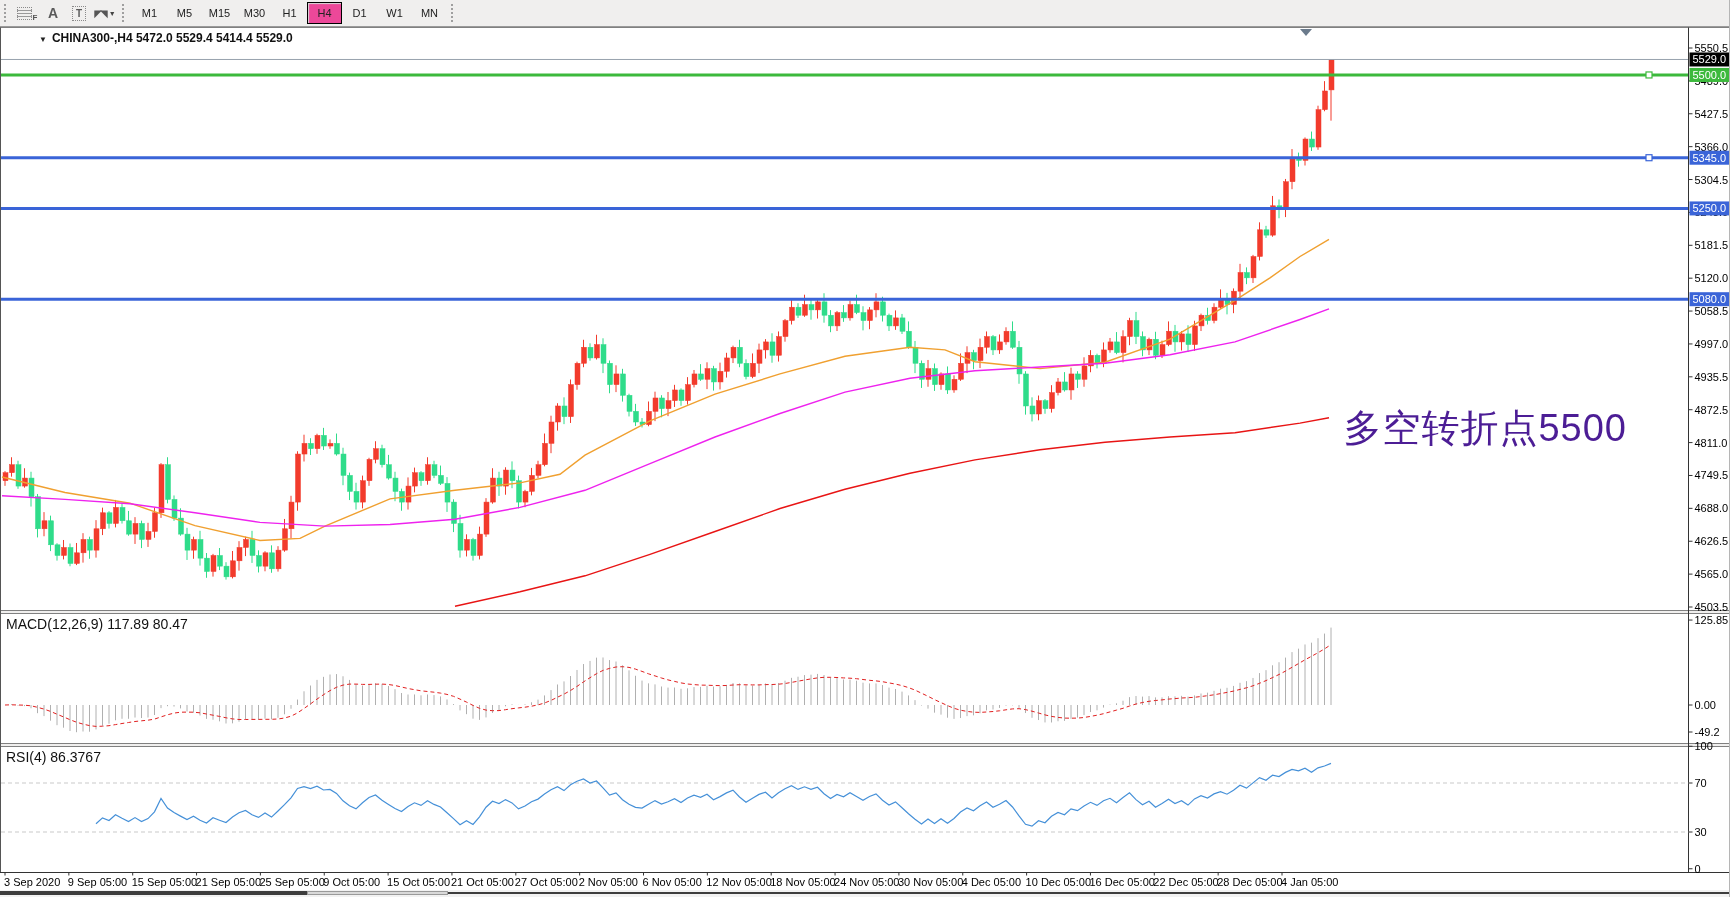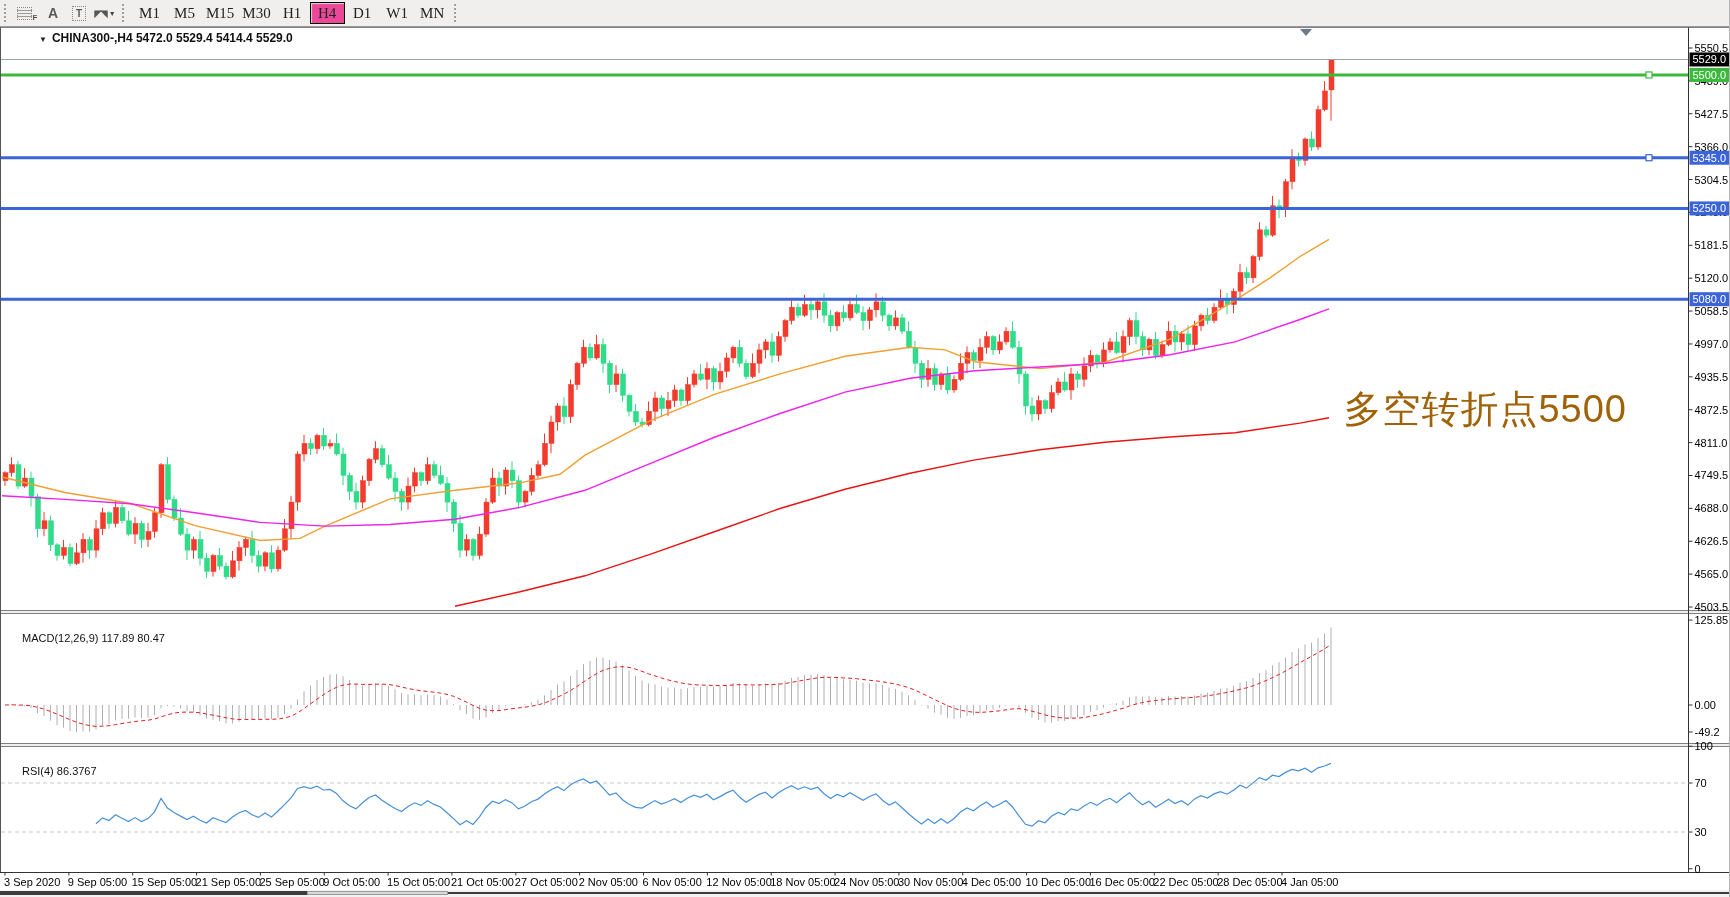--- a/index.html
+++ b/index.html
@@ -8,34 +8,34 @@
        border-right:1px solid #b5b5b5;box-sizing:border-box;}
   
   .toolbar{position:absolute;left:0;top:0;width:1730px;height:26px;background:#f0efee;
            border-bottom:1px solid #9a9a9a;display:flex;align-items:center;z-index:5;}
   .grip{width:3px;height:18px;border-left:2px dotted #9f9f9f;margin:0 5px 0 4px;}
   .tgroup{display:flex;align-items:center;height:100%;}
   .toolbtn{height:22px;min-width:24px;display:flex;align-items:center;justify-content:center;
            border:1px solid transparent;background:transparent;color:#4a4a4a;cursor:default;
            font-family:"Liberation Sans",sans-serif;}
   .tf{height:20px;min-width:27px;padding:0 3px;display:flex;align-items:center;justify-content:center;
-      font-size:15px;color:#222;border:1px solid transparent;background:transparent;
-      font-family:Liberation Serif, serif;}
+      font-size:11px;color:#222;border:1px solid transparent;background:transparent;
+      font-family:Liberation Sans, sans-serif;}
   .tf.active{background:#ec4899;border:1px solid #000000;box-shadow:inset 1px 1px 1px #d8d8d8;}
   .fibgrid{display:inline-block;width:13px;height:11px;border:1px dotted #8a8a8a;
            background:repeating-linear-gradient(to bottom,transparent 0 2px,#9a9a9a 2px 3px);}
   .fibF{font-size:8px;color:#555;margin-left:1px;margin-top:8px;font-weight:bold;}
   .aGlyph{font-size:14px;font-weight:bold;color:#5a5a5a;}
   .tGlyph{font-size:10px;font-weight:bold;color:#5a5a5a;border:1px dotted #8a8a8a;padding:1px 3px;}
   .arrowsIcon{font-size:10px;color:#555;letter-spacing:-2px;}
   .caret{font-size:7px;color:#444;margin-left:3px;}
   
   .chart-title{position:absolute;left:7px;top:31px;font-size:12px;font-weight:600;color:#111;z-index:4;margin-left:32px;}
   .chart-title .tri{font-size:8px;margin-right:5px;color:#222;}
-  .ind-label{position:absolute;left:22px;font-size:11px;color:#111;z-index:4;margin-top:16px;}
+  .ind-label{position:absolute;left:6px;font-size:14px;color:#111;z-index:4;}
   .annotation{position:absolute;right:102px;top:384px;font-size:38px;font-weight:500;z-index:4;
               letter-spacing:1px;}
   
   .hscroll{position:absolute;left:0;top:890px;width:1730px;height:7px;background:#f2f2f2;z-index:5;}
   .sb-left{position:absolute;left:0;top:1px;width:307px;height:4px;background:#3d3d3d;}
   .sb-thumb{position:absolute;left:307px;top:1px;width:141px;height:4px;background:#d9d9d9;
             border:1px solid #9a9a9a;box-sizing:border-box;}
   .sb-right{position:absolute;left:448px;right:0;top:2px;height:2px;background:#3d3d3d;}
   svg text{font-family:"Liberation Sans",sans-serif;}
 </style>
@@ -842,20 +842,20 @@
     <div class="grip"></div>
   </div>
 
   <div class="chart-title">
     <span class="tri">▼</span><span>CHINA300-,H4  5472.0 5529.4 5414.4 5529.0</span>
   </div>
 
   <div class="ind-label" style="top:616px;">MACD(12,26,9) 117.89 80.47</div>
   <div class="ind-label" style="top:749px;">RSI(4) 86.3767</div>
 
-  <div class="annotation" id="annotation" style="color: #a16207;">多空转折点5500</div>
+  <div class="annotation" id="annotation" style="color: #4c1d95; margin-top: 19px;">多空转折点5500</div>
 
   <div class="hscroll">
     <div class="sb-left"></div>
     <div class="sb-thumb"></div>
     <div class="sb-right"></div>
   </div>
 </div>
 
 </body></html>

